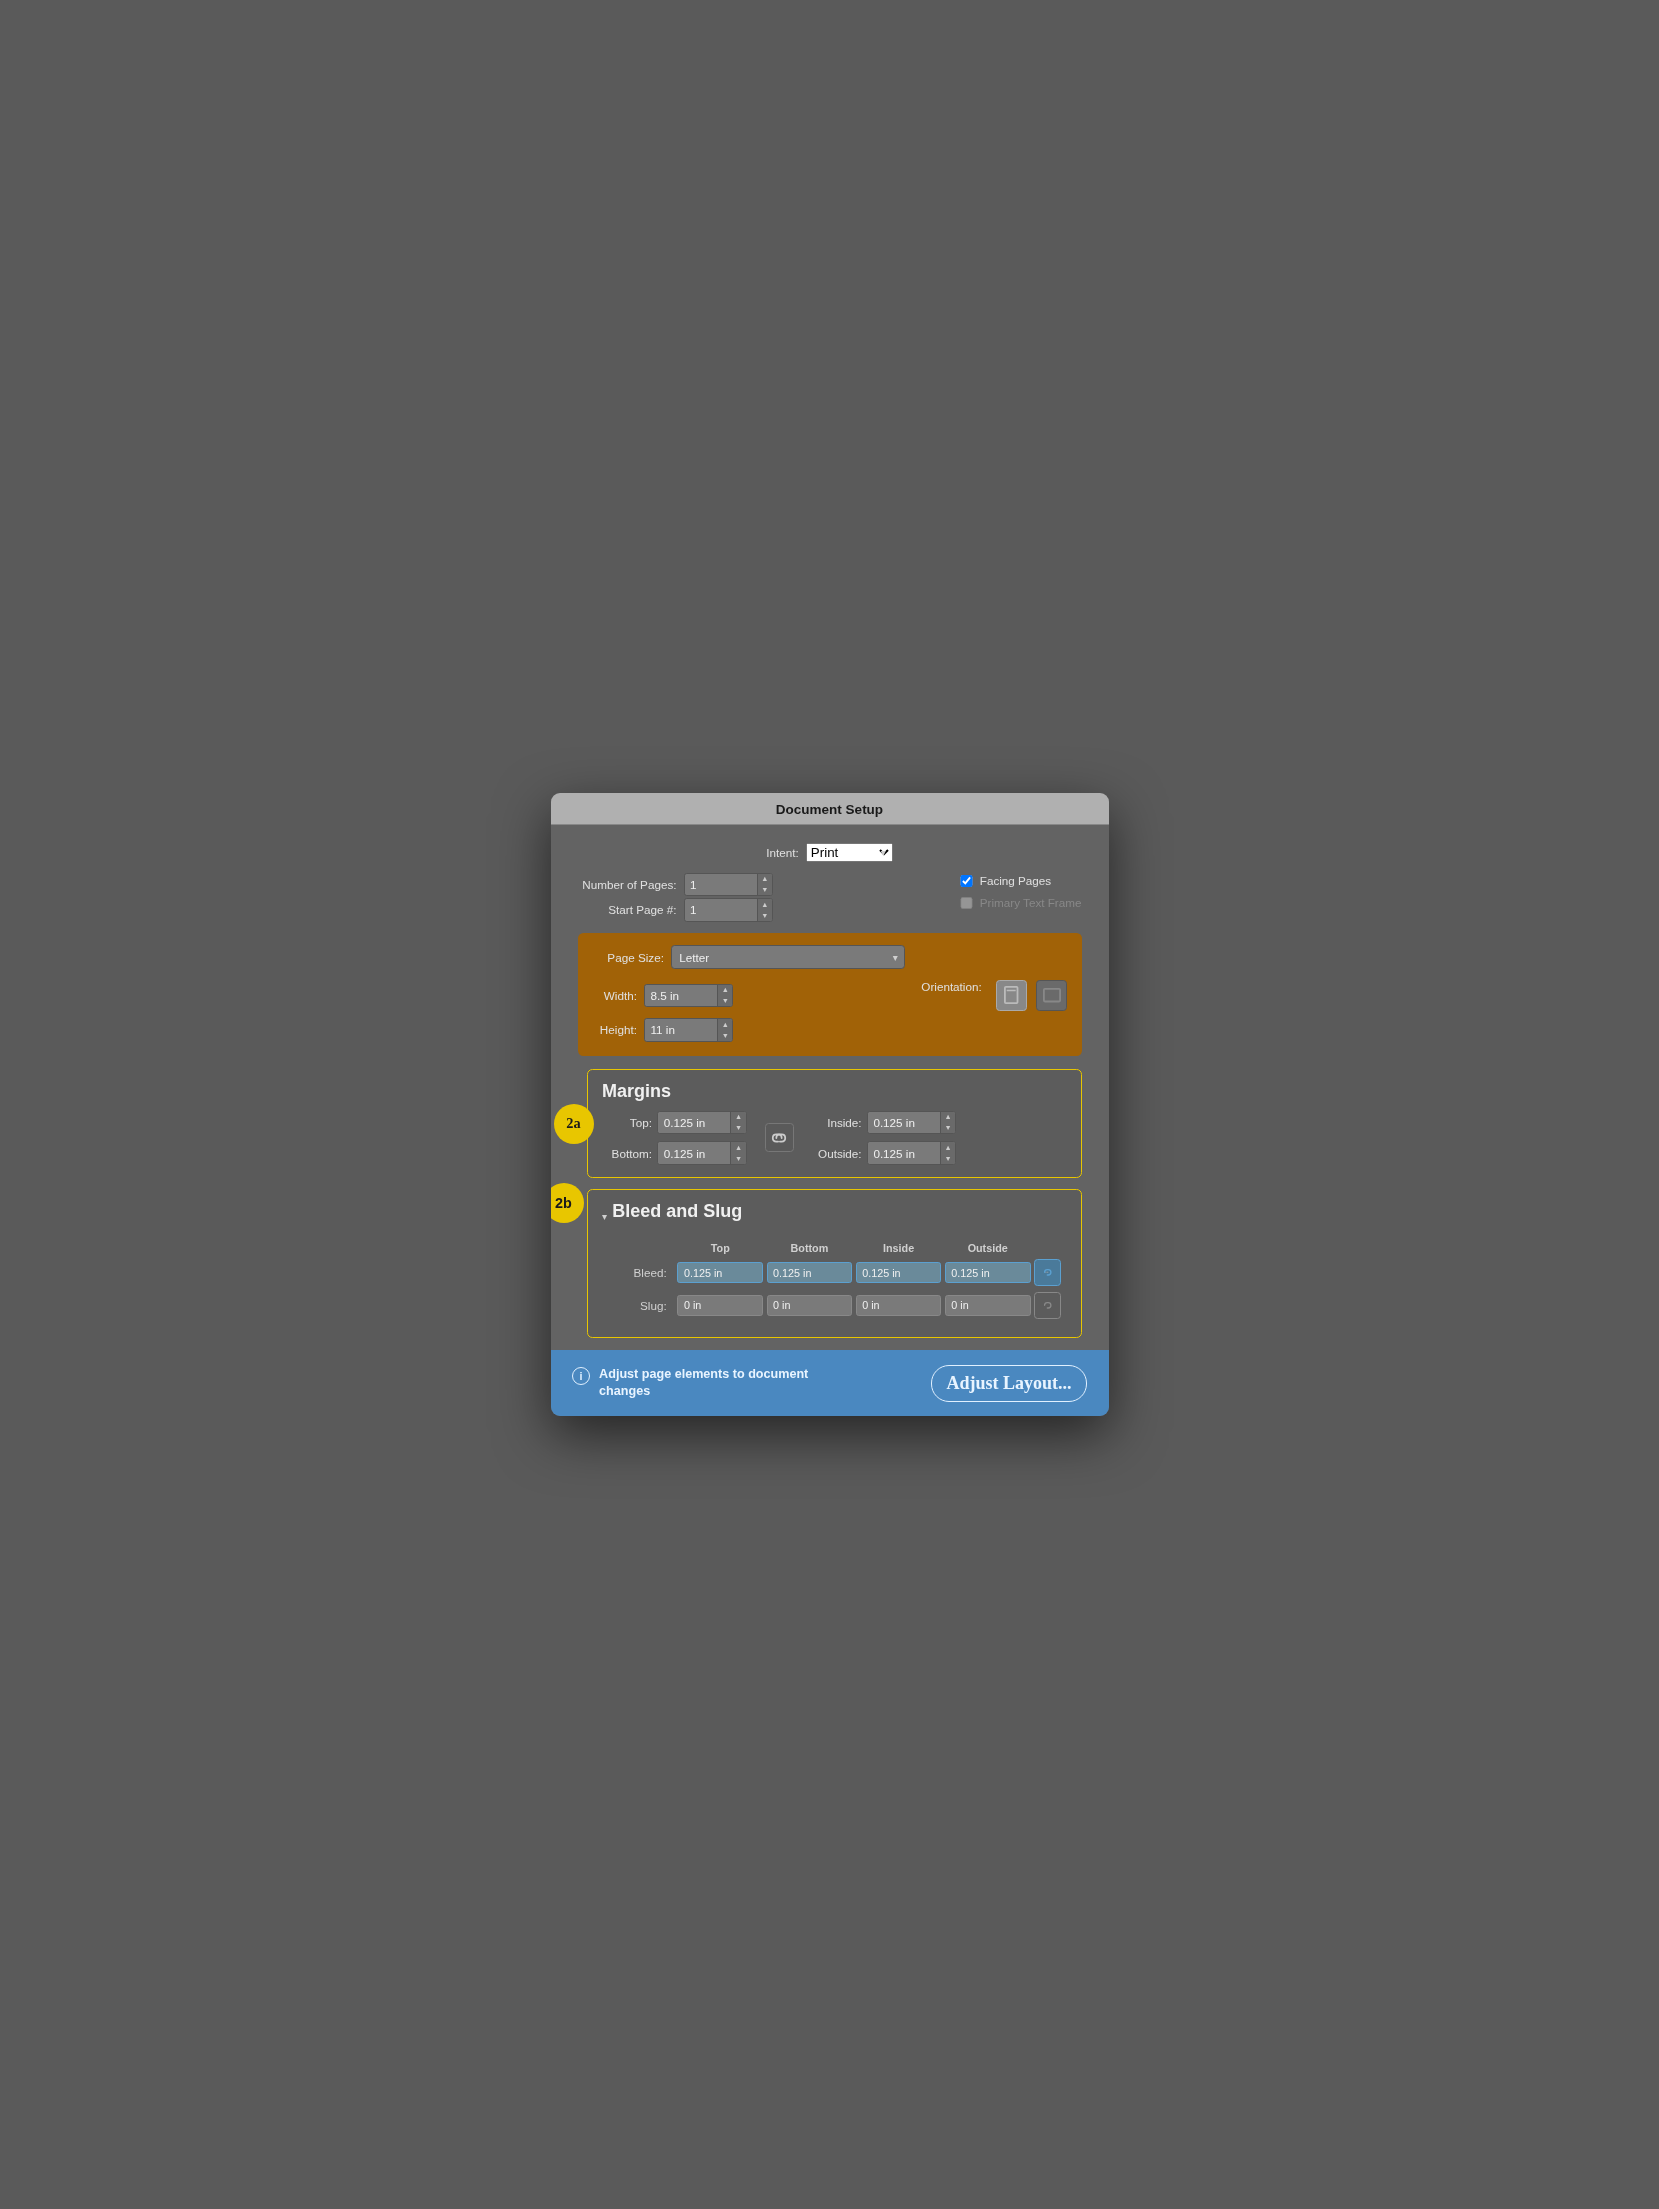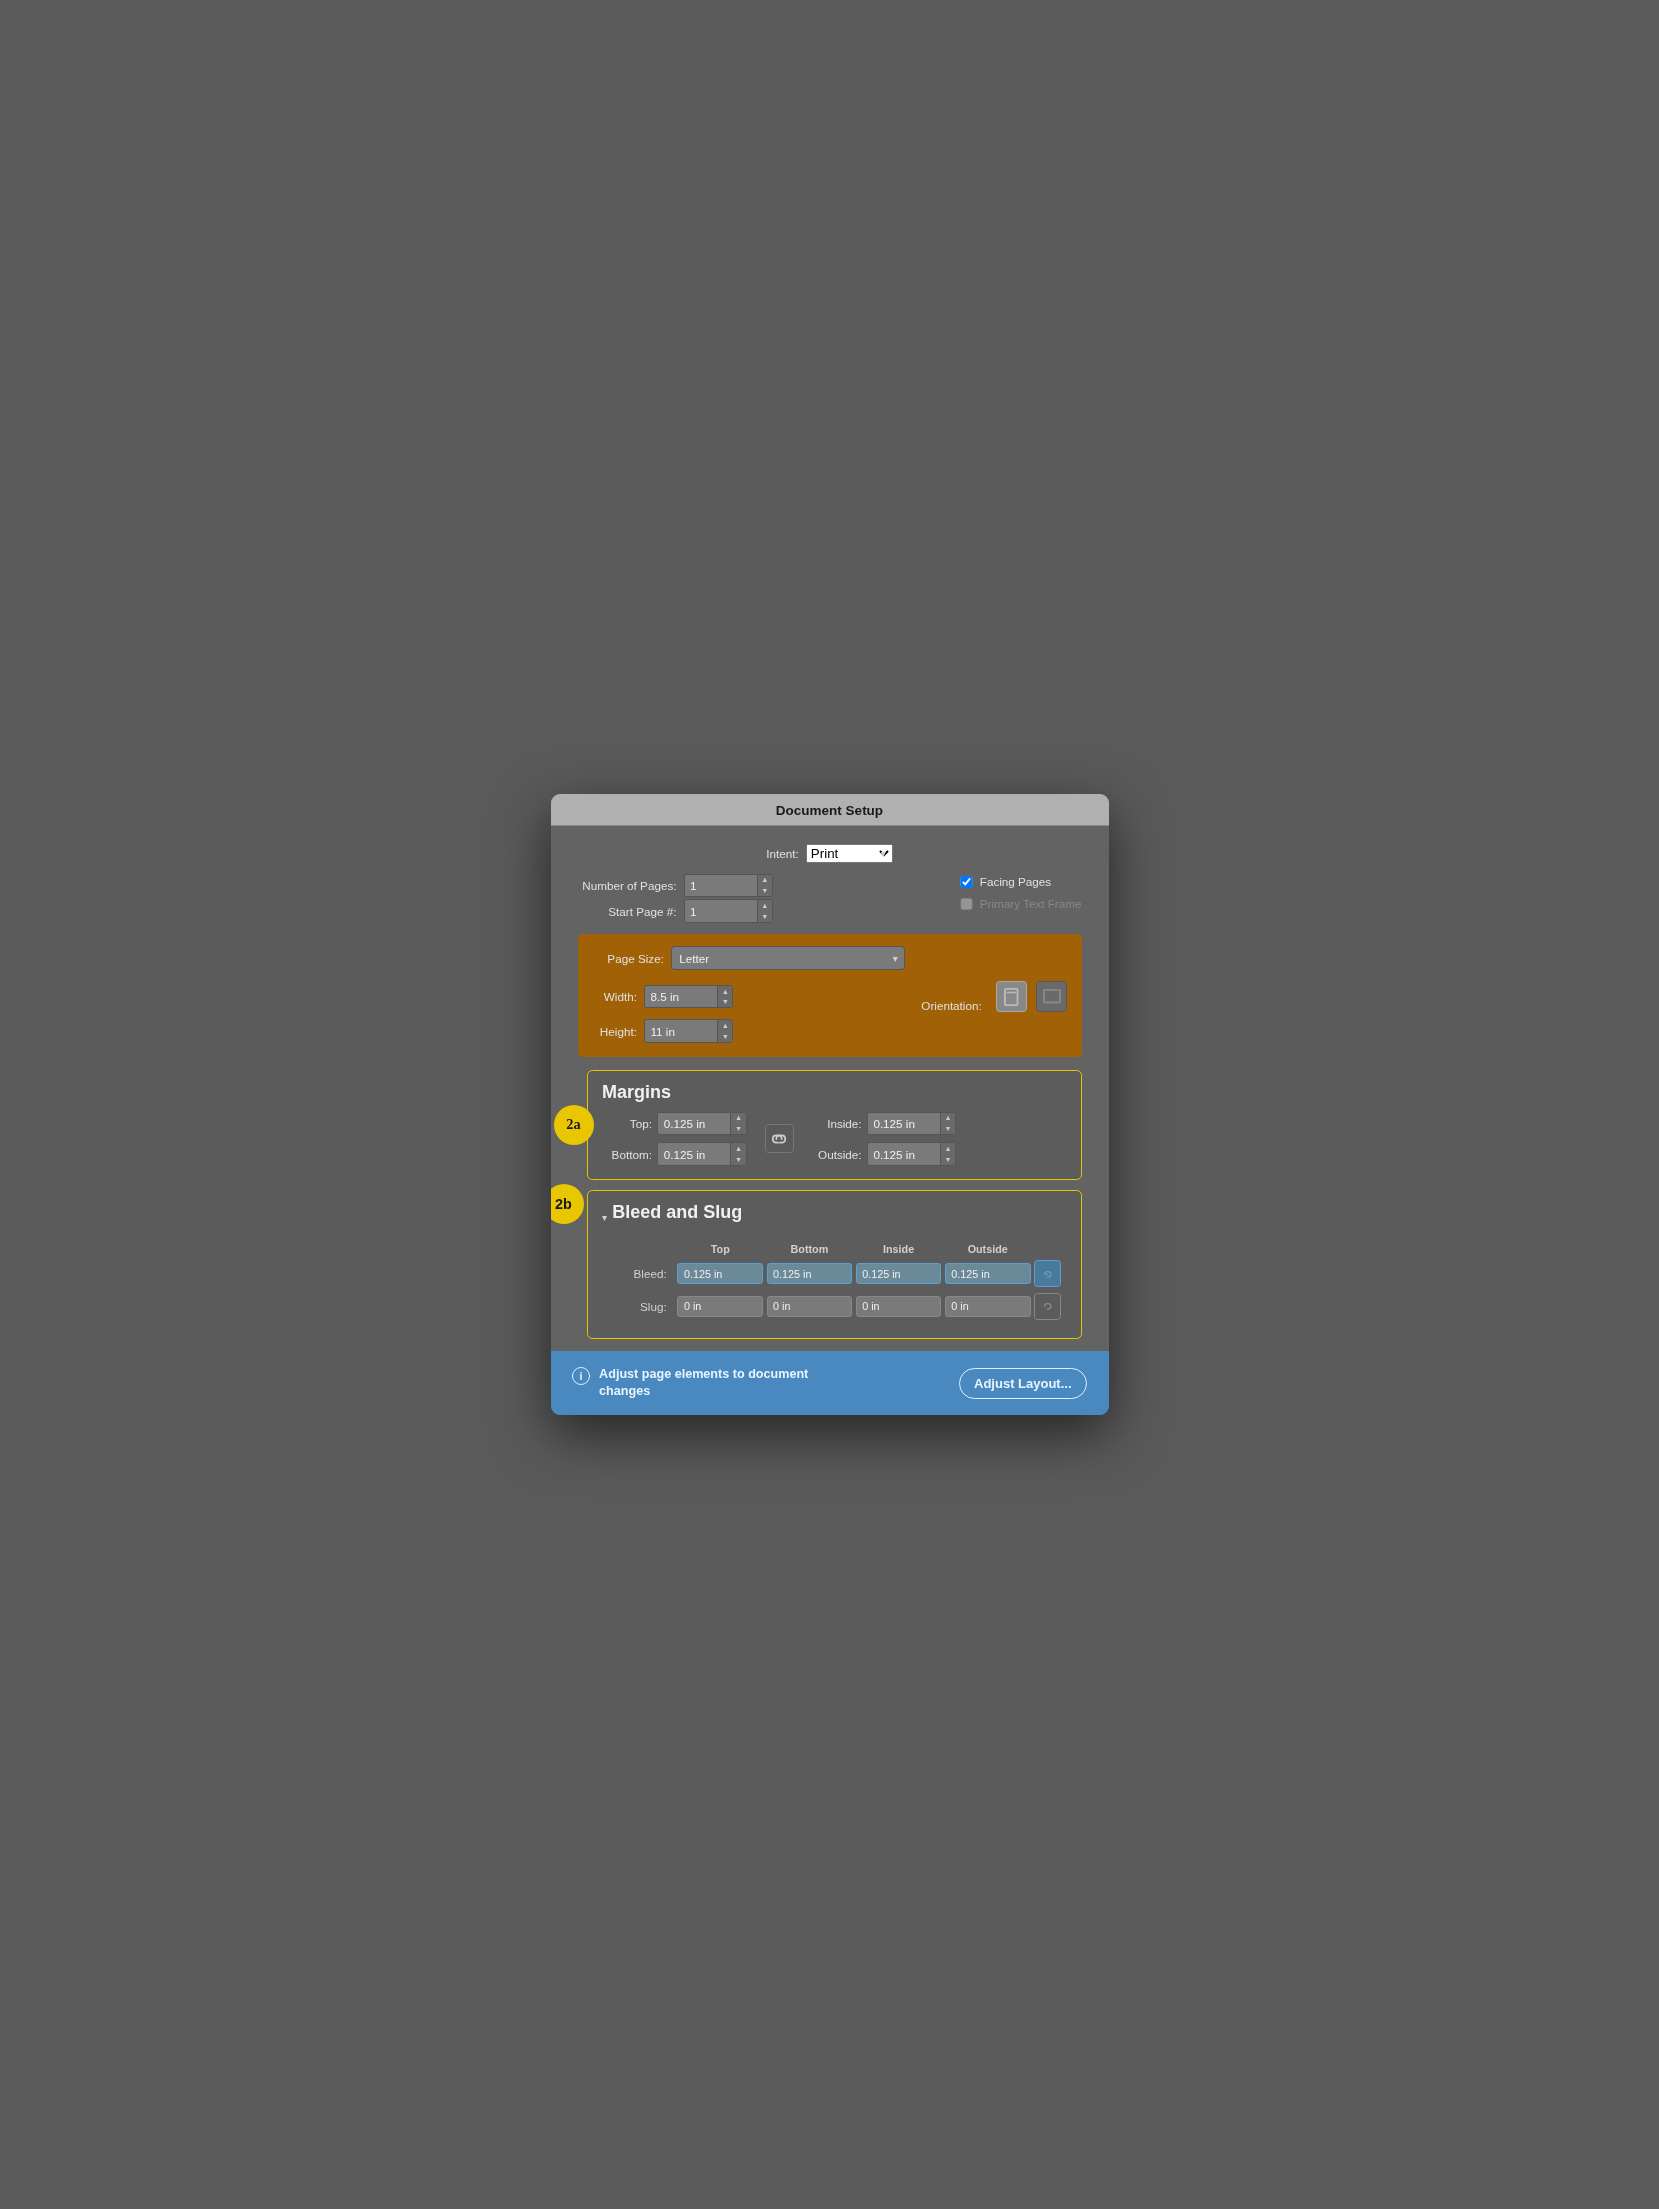--- a/index.html
+++ b/index.html
@@ -213,21 +213,21 @@
       align-items: center;
       gap: 7.2px;
     }
 
     .dim-field .label {
       min-width: 45px;
     }
 
     .orientation-section {
       display: flex;
-      align-items: flex-end;
+      align-items: flex-start;
       gap: 9px;
     }
 
     .orientation-label {
       color: #e0e0e0;
       font-size: 11.7px;
       margin-right: 5.4px;
     }
 
     .orient-btn {
@@ -430,25 +430,26 @@
       font-size: 12.6px;
       font-weight: 600;
       line-height: 1.4;
     }
 
     .adjust-layout-btn {
       background: transparent;
       border: 1.8px solid #e0f0ff;
       border-radius: 18px;
       color: #e8f4ff;
-      font-size: 13px;
+      font-size: 18px;
       font-weight: 600;
       padding: 7.2px 14.4px;
       cursor: pointer;
       white-space: nowrap;
+      font-family: Liberation Serif, serif;
     }
 
     
     .footer {
       background: #636363;
       padding: 14.4px 21.6px 18px;
       display: flex;
       align-items: center;
       justify-content: space-between;
     }

